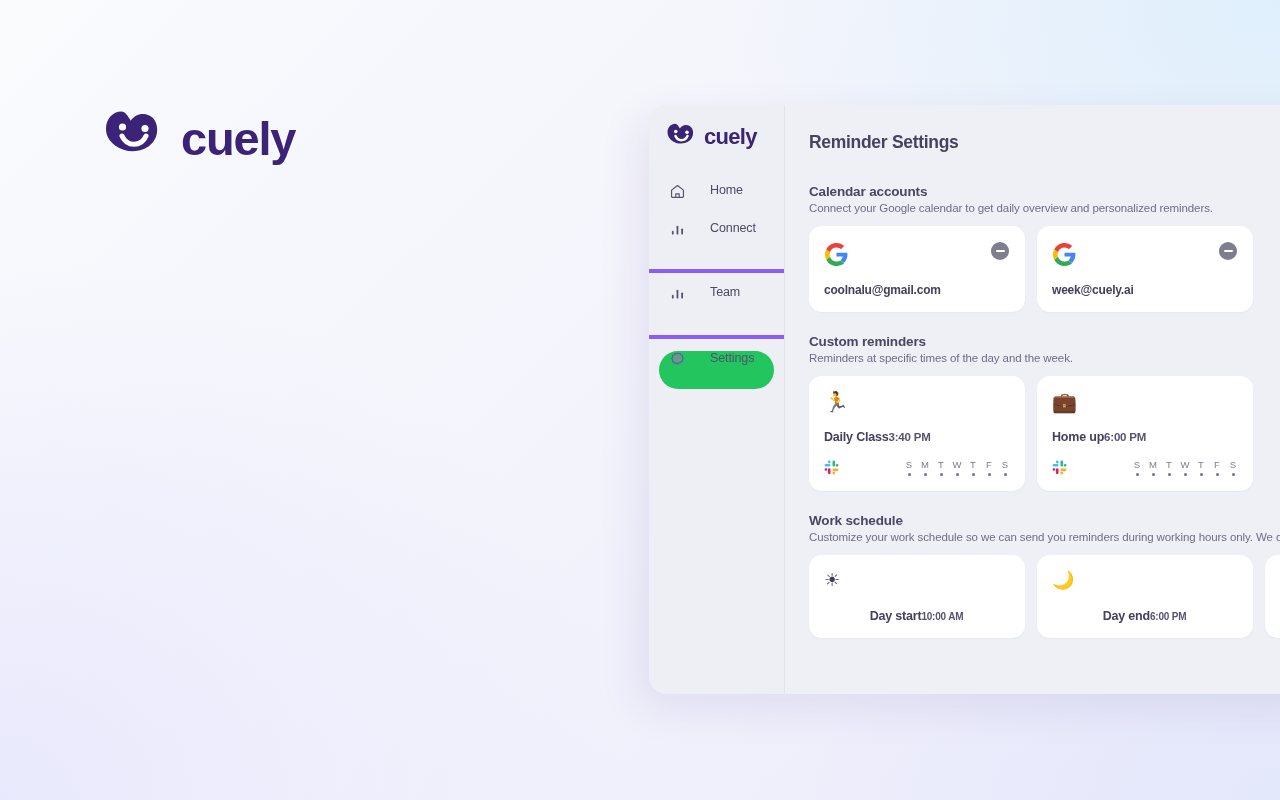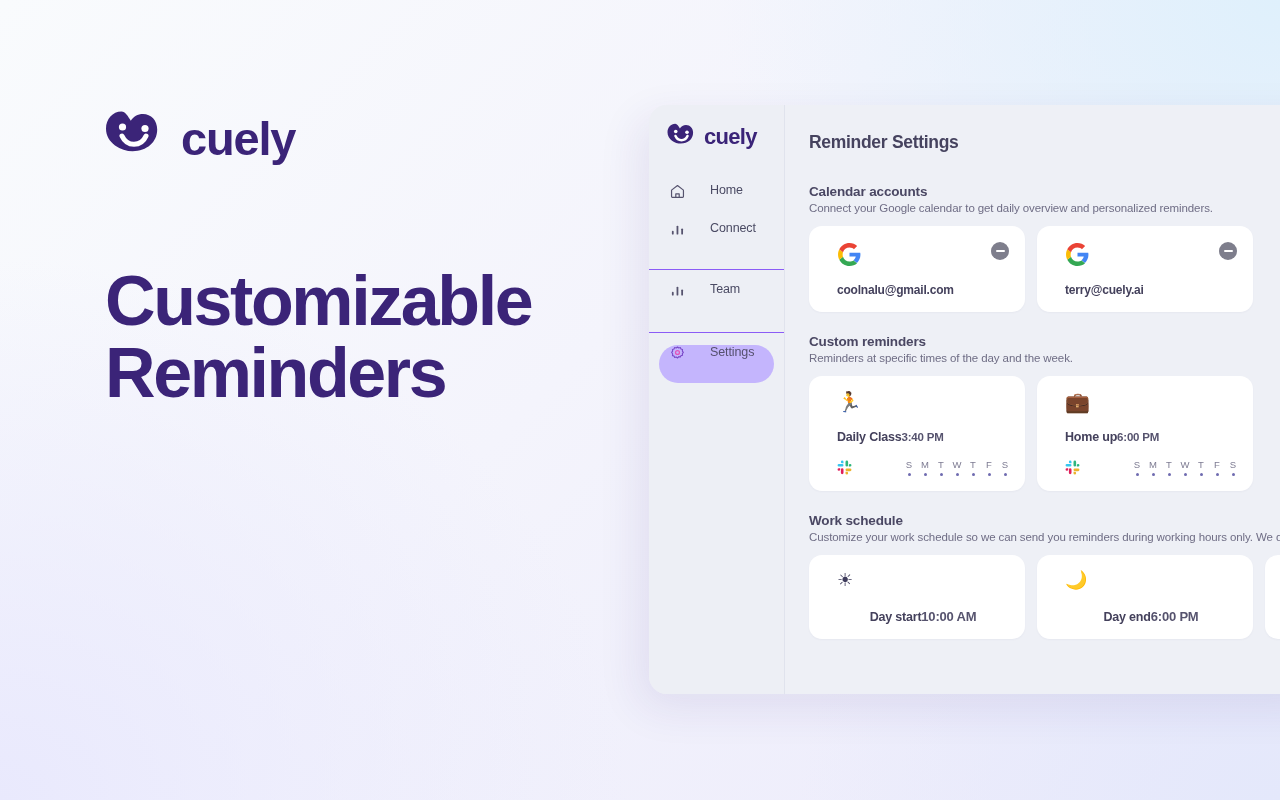--- a/index.html
+++ b/index.html
@@ -104,34 +104,34 @@
   .sb-brand-mark { width: 31px; height: 28px; display: block; }
   .sb-brand-word {
     font-size: 22px;
     font-weight: 700;
     color: #3b2478;
     letter-spacing: -0.7px;
     line-height: 1;
   }
 
   .nav-group { padding: 0 10px; }
-  .nav-group + .nav-group { border-top: 1px solid #8b5cf6; }
+  .nav-group + .nav-group { border-top: 4px solid #8b5cf6; }
   .nav-group.g1 { padding-bottom: 10px; }
   .nav-group.g2 { padding-top: 12px; padding-bottom: 12px; }
   .nav-group.g3 { padding-top: 12px; }
 
   .nav-item {
     display: flex;
     gap: 24px;
     height: 38px;
     padding: 0 10px;
     border-radius: 20px;
     cursor: pointer;
   }
-  .nav-item.active { background: #c4b5fd; }
+  .nav-item.active { background: #22c55e; }
   .nav-ico { width: 17px; height: 17px; flex: 0 0 17px; display: block; }
   .nav-label {
     font-size: 12.5px;
     color: #4a4a63;
     letter-spacing: -0.1px;
   }
   .nav-item.active .nav-label { color: #55506e; }
 
   
   .content {
@@ -164,21 +164,21 @@
     margin-bottom: 12px;
   }
 
   .card-row { display: flex; gap: 12px; }
 
   .card {
     background: #ffffff;
     border-radius: 13px;
     flex: 0 0 216px;
     width: 216px;
-    padding: 16px 16px 15px 28px;
+    padding: 16px 16px 15px 15px;
     box-shadow: 0 1px 2px rgba(60,50,110,0.04);
   }
 
   
   .acct-top {
     display: flex;
     align-items: flex-start;
     justify-content: space-between;
     margin-bottom: 16px;
   }
@@ -271,43 +271,41 @@
     align-items: baseline;
     justify-content: center;
   }
   .sch-name {
     font-size: 12.5px;
     font-weight: 700;
     color: #44415c;
     letter-spacing: -0.2px;
   }
   .sch-time {
-    font-size: 13px;
+    font-size: 10px;
     font-weight: 700;
     color: #56536e;
     letter-spacing: -0.2px;
   }
 </style>
 </head>
 <body>
 
 <div class="left-col">
 
   <div class="brand-lockup">
     <svg class="brand-mark" viewBox="0 0 62 56">
       <path d="M16.5 1.5C7.6 1.5 1 9 1 18.6c0 7.2 3.6 13 9 16.8 5.4 3.9 11.7 5.8 17.6 5.8 7 0 13.2-2.2 17.6-6.1 4.4-3.9 7-9.4 7-15.6 0-9-6.1-15.4-14.2-15.4-5.3 0-9.6 2.6-12.2 6.7C23 6.2 20.3 1.5 16.5 1.5z" fill="#3b2478"></path>
       <circle cx="17.5" cy="17" r="3.6" fill="#ffffff"></circle>
       <circle cx="40" cy="18.5" r="3.6" fill="#ffffff"></circle>
       <path d="M17 26c2.5 5.5 7 8.3 12 8.3S38.6 31.5 41 26" stroke="#ffffff" stroke-width="5" fill="none" stroke-linecap="round"></path>
     </svg>
     <div class="brand-word">cuely</div>
   </div>
 
-  <h1 class="headline">Customizable
-Reminders</h1>
 </div>
 
 <div class="app-window">
 
   <nav class="sidebar">
     <div class="sb-brand">
       <svg class="sb-brand-mark" viewBox="0 0 62 56">
         <path d="M16.5 1.5C7.6 1.5 1 9 1 18.6c0 7.2 3.6 13 9 16.8 5.4 3.9 11.7 5.8 17.6 5.8 7 0 13.2-2.2 17.6-6.1 4.4-3.9 7-9.4 7-15.6 0-9-6.1-15.4-14.2-15.4-5.3 0-9.6 2.6-12.2 6.7C23 6.2 20.3 1.5 16.5 1.5z" fill="#3b2478"></path>
         <circle cx="17.5" cy="17" r="3.6" fill="#ffffff"></circle>
         <circle cx="40" cy="18.5" r="3.6" fill="#ffffff"></circle>
@@ -380,21 +378,21 @@
         <div class="card">
           <div class="acct-top">
             <svg class="g-logo" viewBox="0 0 48 48">
               <path fill="#4285F4" d="M45 24.5c0-1.6-.1-2.8-.4-4H24v7.5h12c-.2 2-1.5 5-4.4 7l6.7 5.2C42.2 36.4 45 31 45 24.5z"></path>
               <path fill="#34A853" d="M24 46c5.9 0 10.9-2 14.5-5.3l-6.9-5.4c-1.9 1.3-4.4 2.2-7.6 2.2-5.8 0-10.7-3.8-12.5-9.1l-7.1 5.5C8.1 41.1 15.4 46 24 46z"></path>
               <path fill="#FBBC05" d="M11.5 28.4c-.5-1.4-.7-2.9-.7-4.4s.3-3 .7-4.4l-7.1-5.5C2.9 17 2 20.4 2 24s.9 7 2.4 9.9z"></path>
               <path fill="#EA4335" d="M24 10.6c4.1 0 6.9 1.8 8.5 3.3l6.2-6C34.9 4.4 29.9 2 24 2 15.4 2 8.1 6.9 4.4 14.1l7.1 5.5C13.3 14.4 18.2 10.6 24 10.6z"></path>
             </svg>
             <div class="remove-btn"></div>
           </div>
-          <div class="acct-email">terry@cuely.ai</div>
+          <div class="acct-email">week@cuely.ai</div>
         </div>
 
       </div>
     </section>
 
     <section class="section">
       <div class="section-title">Custom reminders</div>
       <div class="section-desc">Reminders at specific times of the day and the week.</div>
       <div class="card-row">
 

